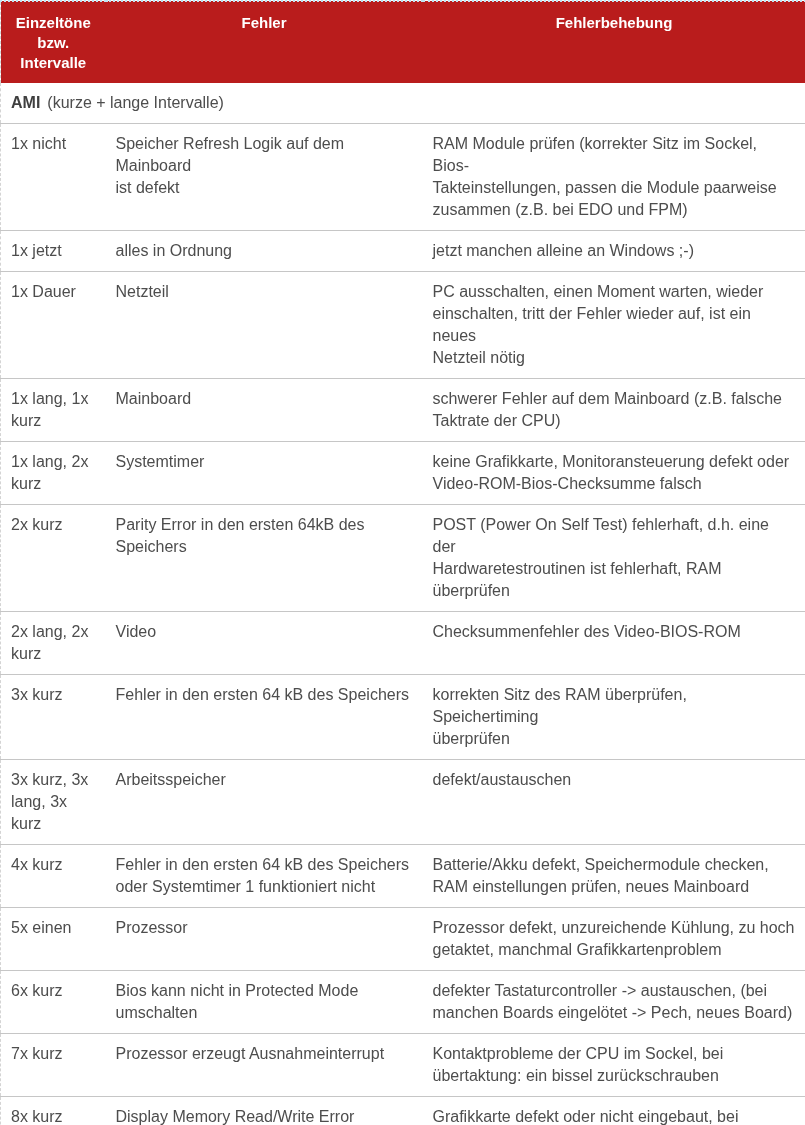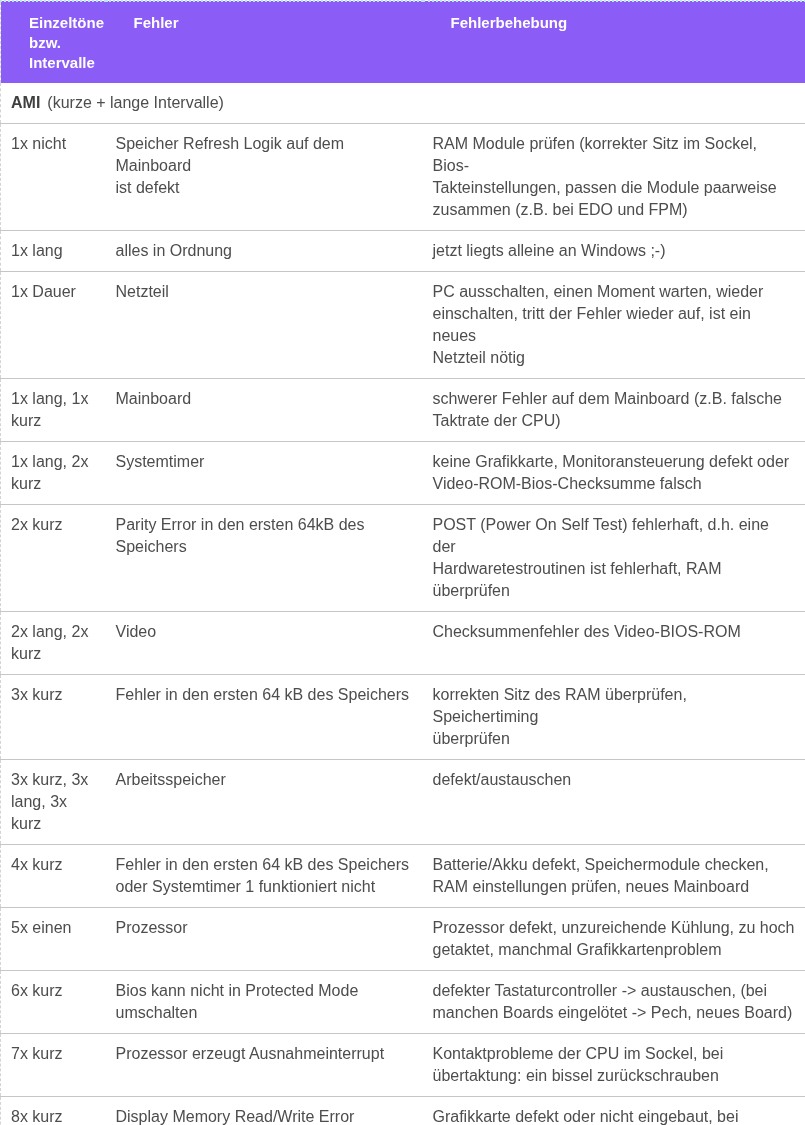--- a/index.html
+++ b/index.html
@@ -18,28 +18,28 @@
     border-collapse: collapse;
     table-layout: fixed;
     border-left: 1px dashed #d4d4d4;
     border-bottom: 2px solid #9a9a9a;
   }
   col.c-tone   { width: 105px; }
   col.c-error  { width: 317px; }
   col.c-fix    { width: 383px; }
 
   thead th {
-    background: #8b5cf6;
+    background: #b91c1c;
     color: #ffffff;
     font-size: 15px;
     font-weight: bold;
-    text-align: left;
+    text-align: center;
     vertical-align: top;
     line-height: 20px;
-    padding: 11px 10px 10px 28px;
+    padding: 11px 10px 10px 10px;
     border-top: 2px dotted #bfe4f1;
   }
   tbody td {
     font-size: 16px;
     color: #4d4d4d;
     line-height: 22px;
     vertical-align: top;
     padding: 9px 10px;
     border-top: 1px solid #c6c6c6;
     white-space: pre-line;
@@ -81,23 +81,23 @@
     </tr>
   <tr>
     <td>1x nicht</td>
     <td>Speicher Refresh Logik auf dem Mainboard
 ist defekt</td>
     <td>RAM Module prüfen (korrekter Sitz im Sockel, Bios-
 Takteinstellungen, passen die Module paarweise
 zusammen (z.B. bei EDO und FPM)</td>
   </tr>
       <tr>
-    <td>1x lang</td>
+    <td>1x jetzt</td>
     <td>alles in Ordnung</td>
-    <td>jetzt liegts alleine an Windows ;-)</td>
+    <td>jetzt manchen alleine an Windows ;-)</td>
   </tr>
       <tr>
     <td>1x Dauer</td>
     <td>Netzteil</td>
     <td>PC ausschalten, einen Moment warten, wieder
 einschalten, tritt der Fehler wieder auf, ist ein neues
 Netzteil nötig</td>
   </tr>
       <tr>
     <td>1x lang, 1x

